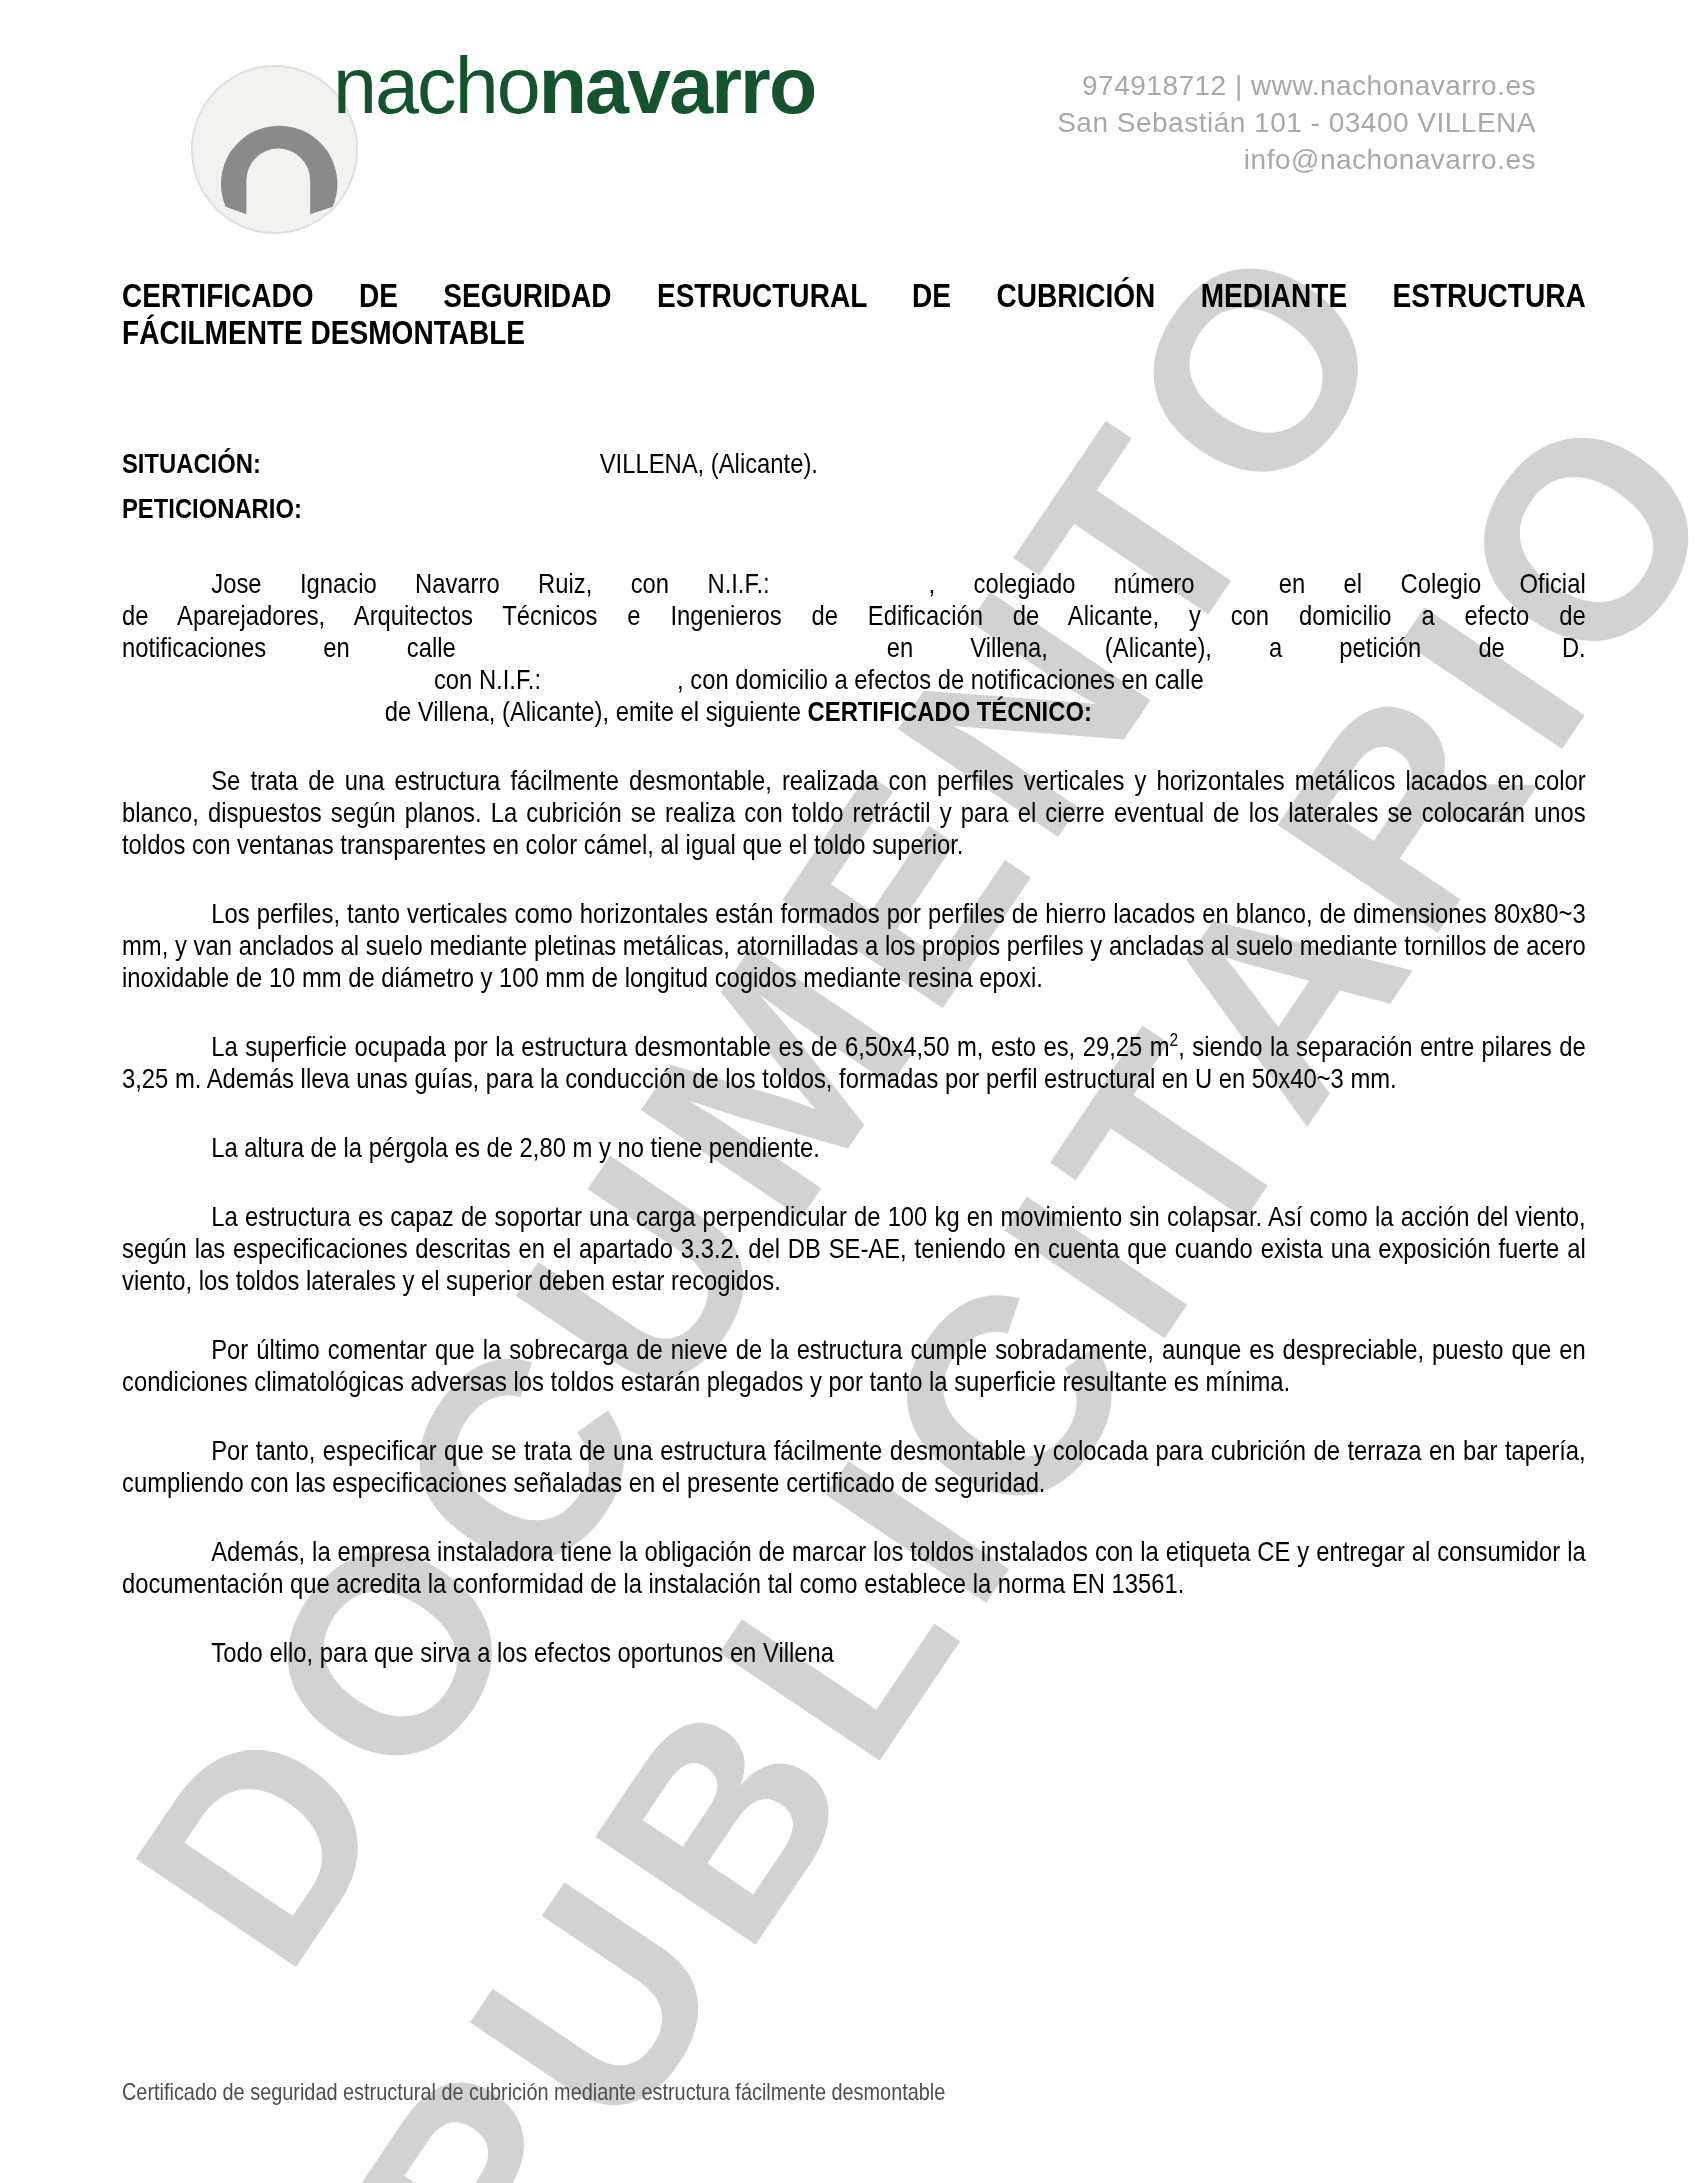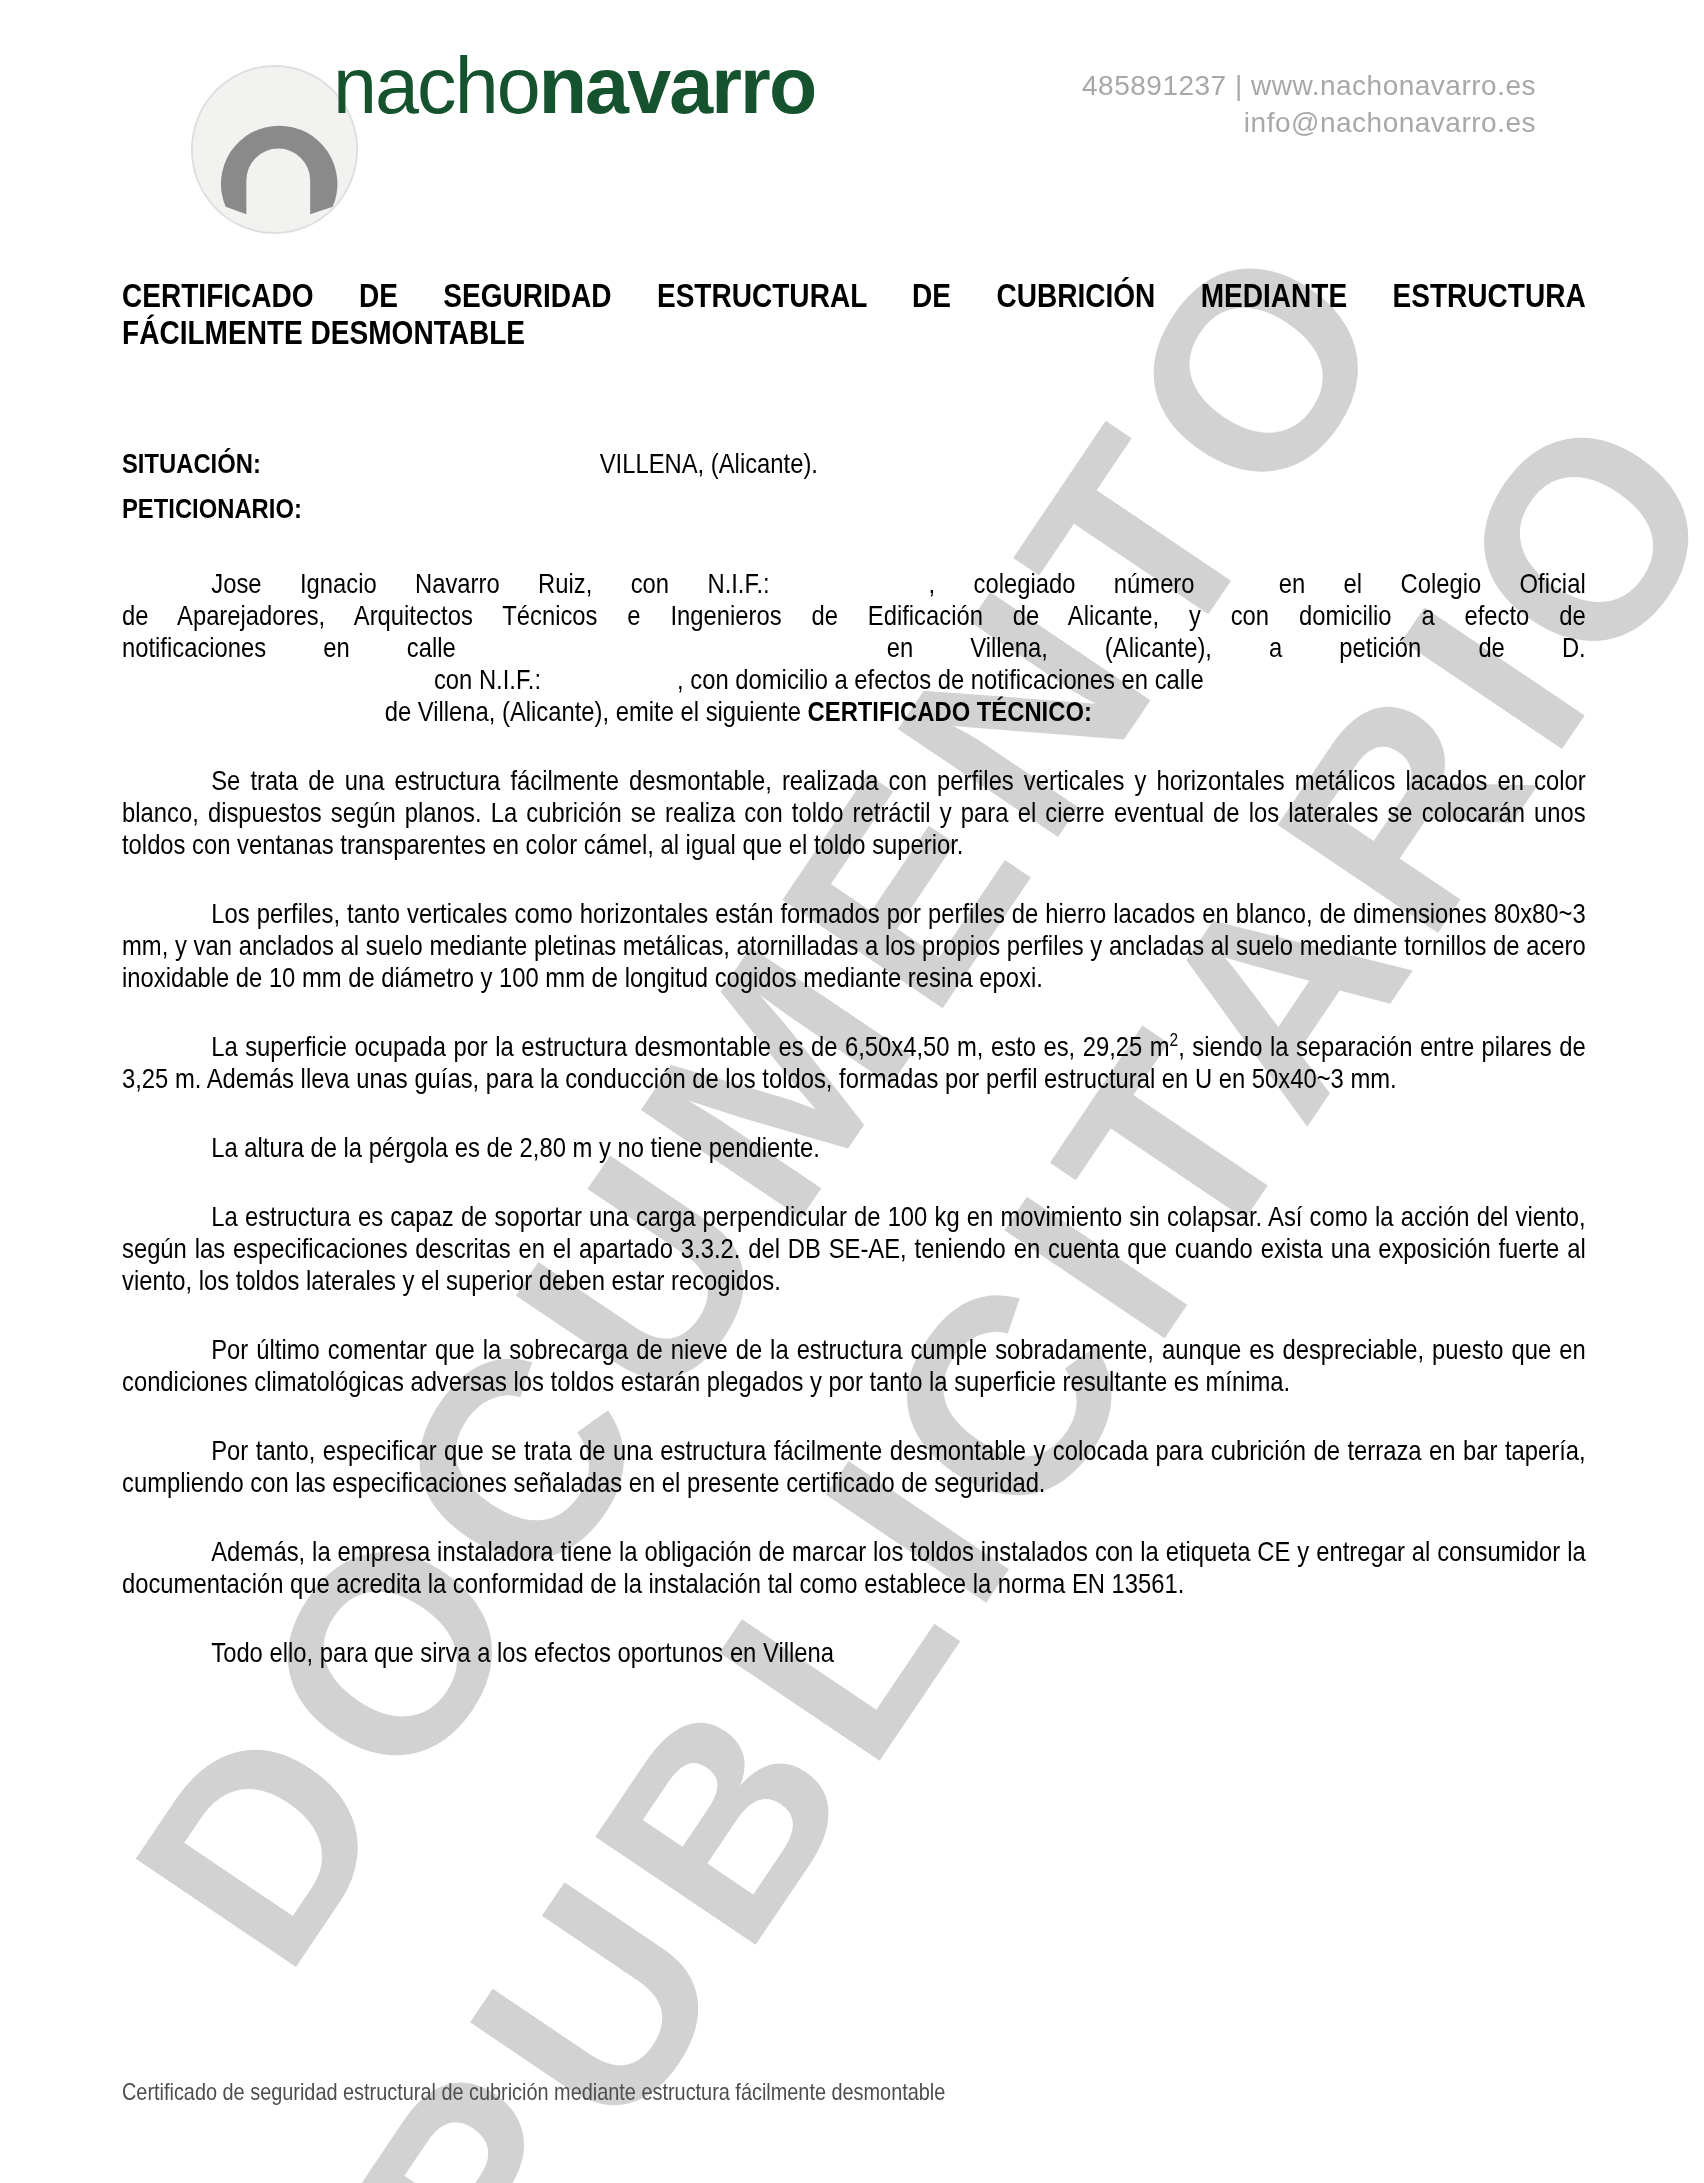--- a/index.html
+++ b/index.html
@@ -89,21 +89,22 @@
 
   <div class="letterhead">
     <svg class="logo-mark" viewBox="0 0 180 182" xmlns="http://www.w3.org/2000/svg">
       <ellipse cx="90" cy="91" rx="88" ry="89" fill="#f2f2f1" stroke="#dedede" stroke-width="2"></ellipse>
       <path d="M38,152 A62,62 0 1 1 152,152 L128,160 L128,124 A34,34 0 0 0 60,124 L60,160 Z" fill="#8a8a8a"></path>
     </svg>
     <div class="brand">
       <div class="brand-line1"><span class="light">nacho</span><span class="bold">navarro</span></div>
     </div>
     <div class="contact">
-      <div>485891237 | www.nachonavarro.es</div>
+      <div>974918712 | www.nachonavarro.es</div>
+      <div>San Sebastián 101 - 03400 VILLENA</div>
       <div>info@nachonavarro.es</div>
     </div>
   </div>
 
   <div class="content">
 
     <div class="doc-title">
       <div class="tline1">CERTIFICADO DE SEGURIDAD ESTRUCTURAL DE CUBRICIÓN MEDIANTE ESTRUCTURA</div>
       <div class="tline2">FÁCILMENTE DESMONTABLE</div>
     </div>

